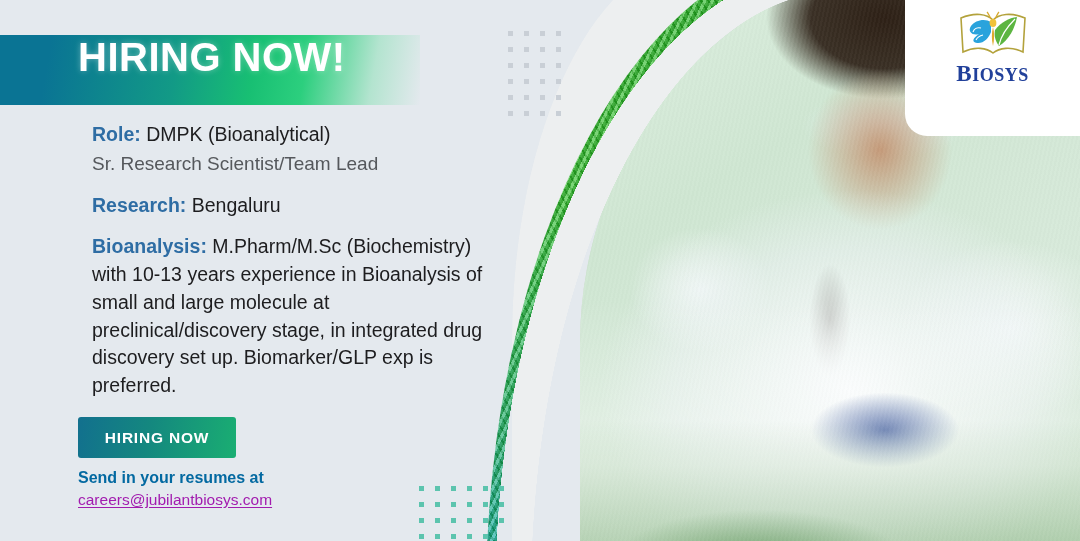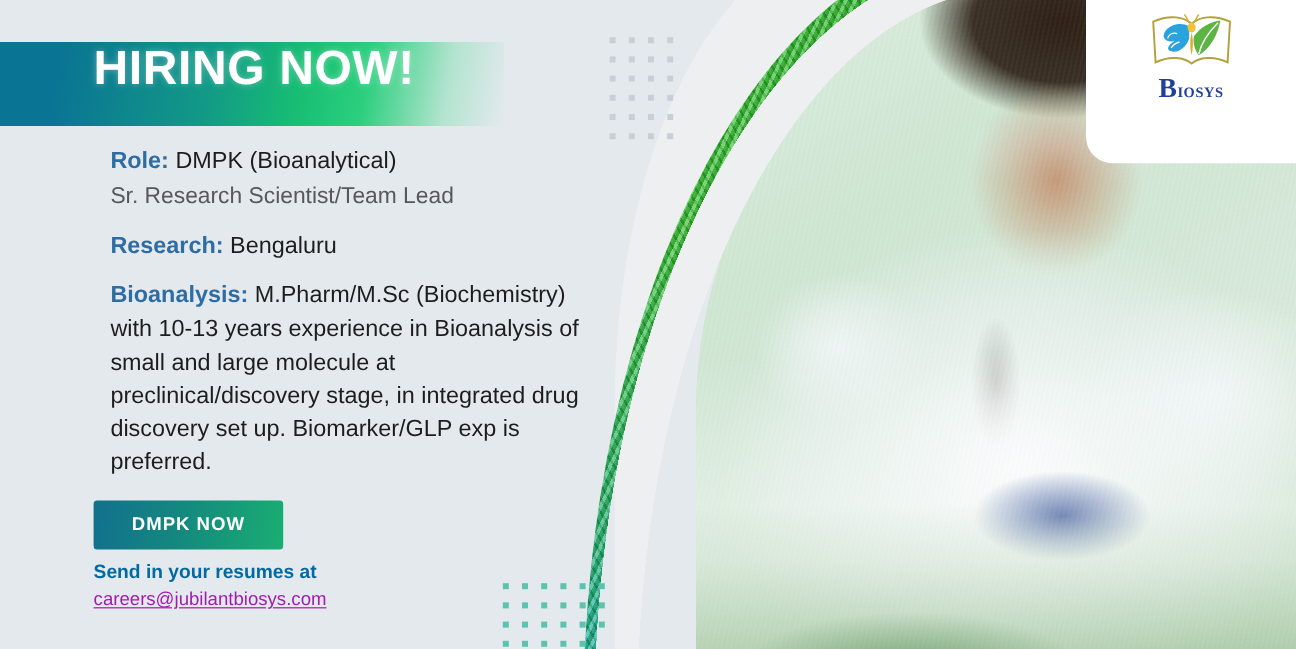--- a/index.html
+++ b/index.html
@@ -277,21 +277,21 @@
 
   .logo-sub {
     font-family: "Liberation Serif", serif;
     font-weight: bold;
     font-size: 23px;
     color: #21409a;
     letter-spacing: 0.5px;
     line-height: 1;
     margin-top: 4px;
   }
-  .logo-sub .small { font-size: 12px; }
+  .logo-sub .small { font-size: 18px; }
 </style>
 </head>
 <body>
 
 <div id="ad">
 
   <div class="photo-wrap">
     <div class="photo">
       <div class="photo-inner"></div>
       <div class="photo-grain"></div>
@@ -371,21 +371,21 @@
       <span class="label">Research:</span><span> Bengaluru</span>
     </div>
 
     <div class="block-gap"></div>
 
     <div class="experience">
       <span class="label">Bioanalysis:</span><span> M.Pharm/M.Sc (Biochemistry) with 10-13 years experience in Bioanalysis of small and large molecule at preclinical/discovery stage, in integrated drug discovery set up. Biomarker/GLP exp is preferred.</span>
     </div>
   </div>
 
-  <button class="apply-btn">DMPK NOW</button>
+  <button class="apply-btn">HIRING NOW</button>
 
   <div class="resume-label">Send in your resumes at</div>
   <a class="resume-email" href="#">careers@jubilantbiosys.com</a>
 
   <div class="logo-card">
     <svg class="logo-emblem" viewBox="0 0 72 50">
       <path d="M4 10 C18 4, 30 6, 36 12 C42 6, 54 4, 68 10 L66 44 C54 38, 42 40, 36 45 C30 40, 18 38, 6 44 Z" fill="#ffffff" stroke="#b3a23c" stroke-width="1.6"></path>
       <path d="M34 14 C28 10, 18 12, 14 18 C10 24, 16 28, 22 26 C16 30, 14 34, 20 35 C26 36, 32 30, 34 24 Z" fill="#2aa3dc"></path>
       <path d="M24 20 C20 19, 17 21, 16 24" stroke="#ffffff" stroke-width="1.1" fill="none"></path>
       <path d="M26 27 C22 28, 20 30, 19 32" stroke="#ffffff" stroke-width="1.1" fill="none"></path>

